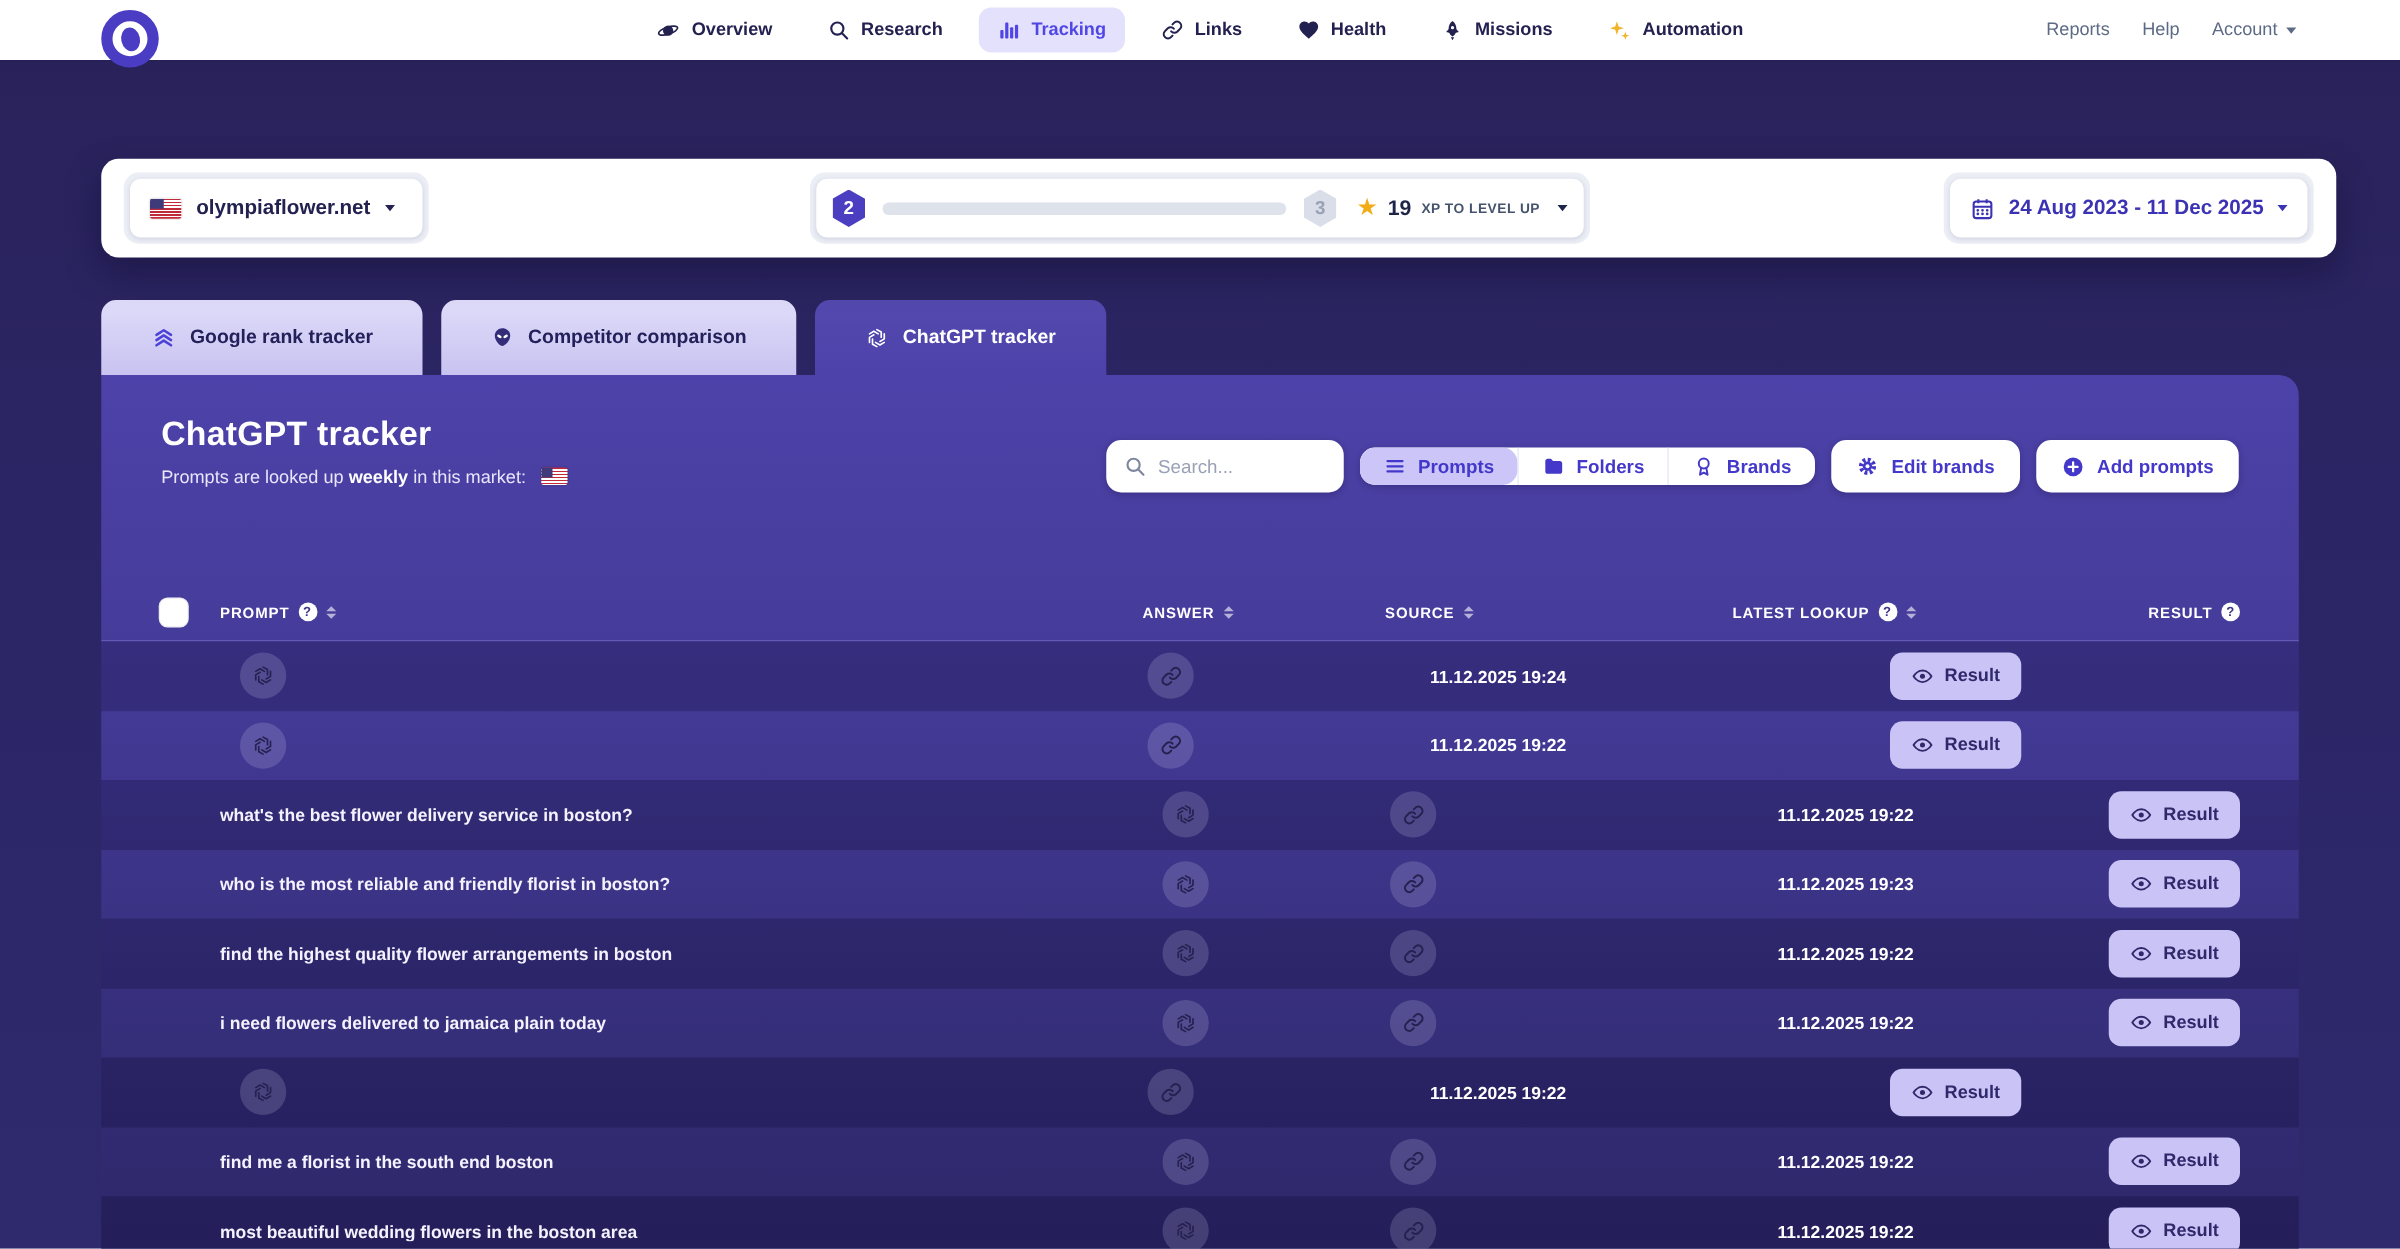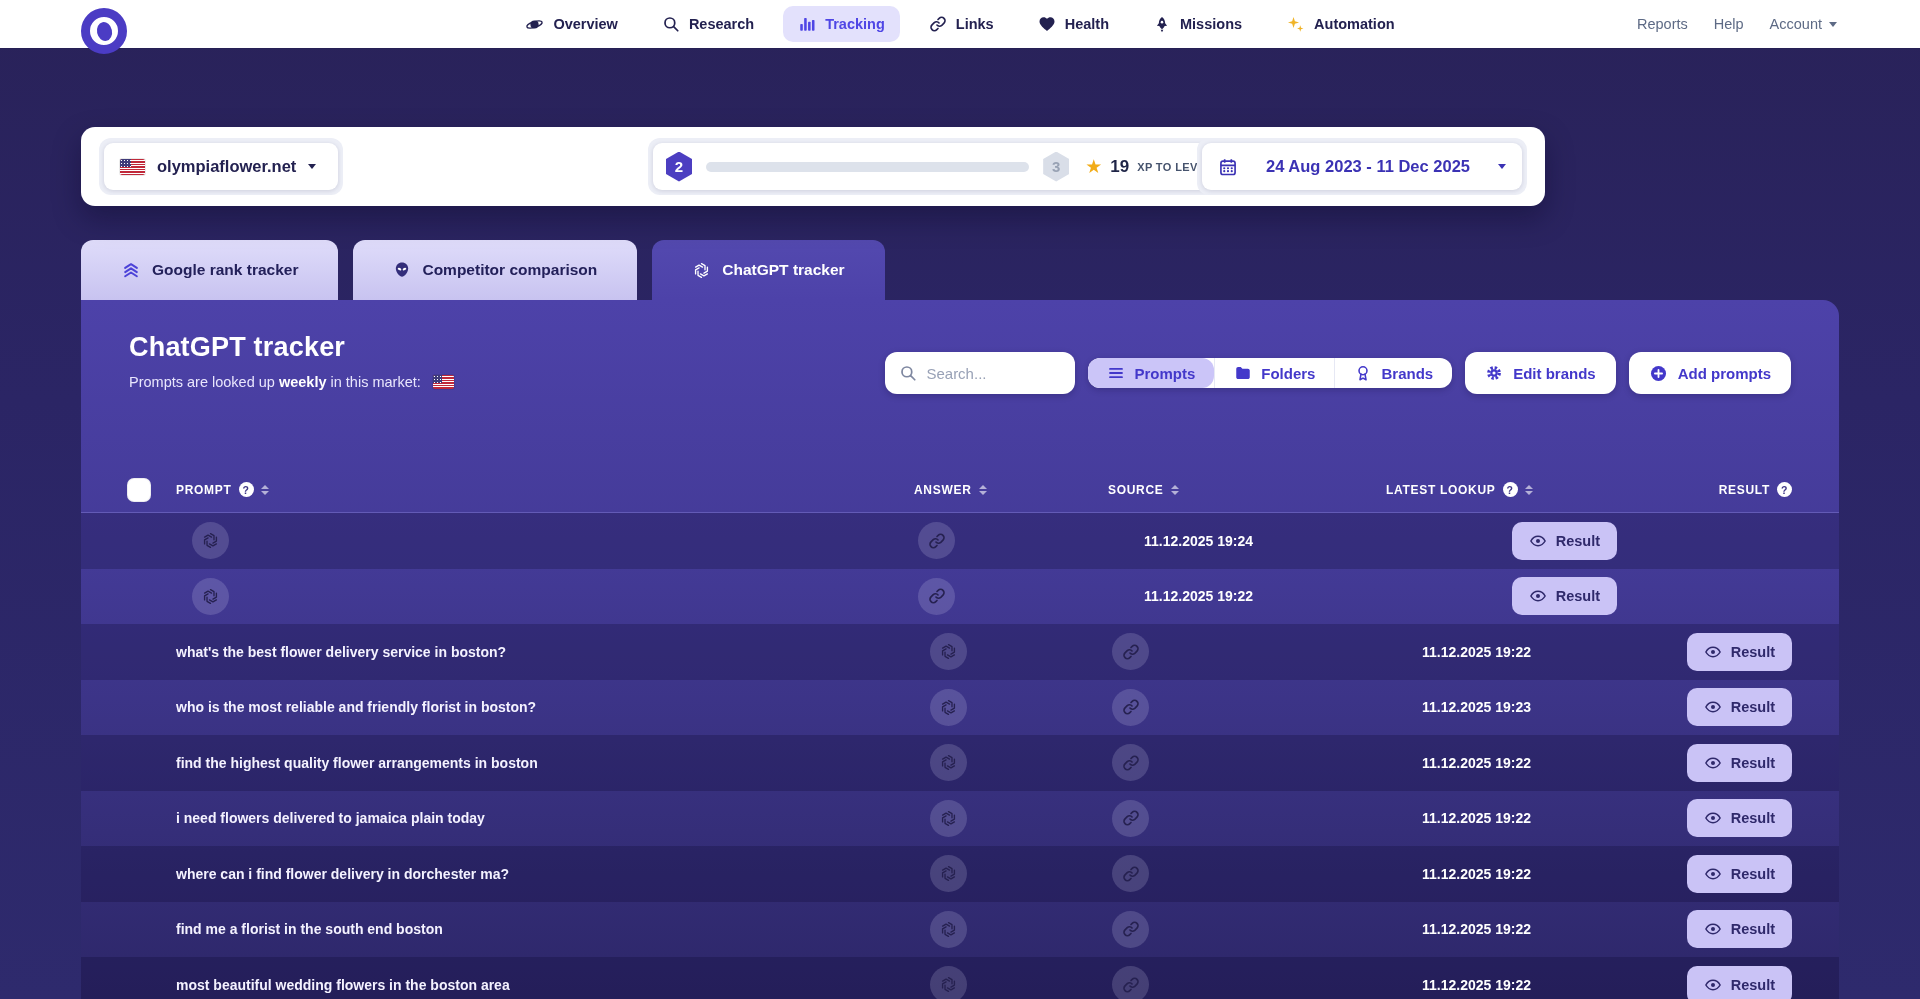--- a/index.html
+++ b/index.html
@@ -20,41 +20,41 @@
               font-family:inherit; }
   .nav-item.active { background:#e3e1fc; color:#4f46e5; }
   .nav-item .icon { display:inline-flex; }
   .nav-right { position:absolute; right:83px; display:flex; align-items:center; gap:26px; }
   .nav-link { font-size:14.5px; font-weight:500; color:#5d6a85; background:none; border:none; cursor:pointer; font-family:inherit; }
   .account { display:flex; align-items:center; gap:7px; }
   .caret { width:0; height:0; border-left:4.5px solid transparent; border-right:4.5px solid transparent;
            border-top:5.5px solid currentColor; display:inline-block; }
 
   
-  .filter-card { position:absolute; left:81px; top:127px; width:1464px; height:79px; background:#fff;
+  .filter-card { position:absolute; left:81px; top:127px; width:1788px; height:79px; background:#fff;
                  border-radius:14px; box-shadow:0 12px 28px rgba(8,6,35,.35); z-index:20; }
   .well { position:absolute; top:11px; background:#eceef6; border-radius:12px; padding:5px; display:flex; }
   .pill { background:#fff; border-radius:9px; height:47px; display:flex; align-items:center;
           box-shadow:0 1px 4px rgba(25,25,80,.14); padding:0 16px; cursor:pointer; }
   .well-domain { left:18px; }
   .domain-pill { gap:12px; font-size:16.5px; font-weight:800; color:#232150; padding-right:22px; }
   .well-xp { left:567px; width:624px; }
   .xp-pill { flex:1; gap:8px; padding:0 13px; }
   .hex { width:26px; height:30px; clip-path:polygon(50% 0,100% 25%,100% 75%,50% 100%,0 75%,0 25%);
          display:flex; align-items:center; justify-content:center; font-size:15px; font-weight:800; flex:none; }
   .hex-current { background:#4c3ec1; color:#fff; }
   .hex-next { background:#d9dee8; color:#98a2b4; }
   .xp-track { flex:1; height:10px; border-radius:6px; background:#dde2eb; overflow:hidden; margin:0 6px; }
   .xp-fill { height:100%; border-radius:6px; background:#4537b2; width:42%; }
   .star { color:#f2ac18; font-size:19px; line-height:1; margin-left:8px; }
   .xp-num { font-size:17px; font-weight:800; color:#1f2547; }
   .xp-label { font-size:11px; font-weight:700; color:#46536d; letter-spacing:.4px; }
   .xp-caret { color:#1f2547; margin-left:6px; }
   .well-date { right:18px; }
-  .date-pill { gap:28px; color:#3b32b4; font-size:16.5px; font-weight:800; }
+  .date-pill { gap:11px; color:#3b32b4; font-size:16.5px; font-weight:800; }
 
   
   .flag { position:relative; width:25px; height:16px; border-radius:2px; overflow:hidden; flex:none;
           background:repeating-linear-gradient(180deg,#c0293a 0 1.25px,#fff 1.25px 2.46px);
           box-shadow:0 0 0 1px rgba(0,0,0,.08); display:inline-block; }
   .flag::after { content:""; position:absolute; left:0; top:0; width:42%; height:54%; background:#3f3b7a;
           background-image:radial-gradient(#fff 22%, transparent 25%); background-size:3px 3px; }
   .flag-sm { width:21px; height:14px; vertical-align:-2px; margin-left:8px; }
 
   
@@ -618,21 +618,20 @@
                   <path d="M2.5 12S6 5.8 12 5.8 21.5 12 21.5 12 18 18.2 12 18.2 2.5 12 2.5 12z"></path>
                   <circle cx="12" cy="12" r="2.7" fill="currentColor" stroke="none"></circle>
                 </svg>
               </span>
               <span>Result</span>
             </button>
           </div>
 
           <div class="trow row">
             <div><span class="checkbox"></span></div>
-            <div class="prompt-text">where can i find flower delivery in dorchester ma?</div>
             <div>
               <span class="circle-badge badge-answer">
                 <svg viewBox="0 0 24 24" width="19" height="19" fill="none" stroke="currentColor" stroke-width="1.7" stroke-linecap="round" stroke-linejoin="round">
                   <path d="M12 3.4 16.4 5.9 16.4 11"></path>
                   <path d="M12 3.4 16.4 5.9 16.4 11" transform="rotate(60 12 12)"></path>
                   <path d="M12 3.4 16.4 5.9 16.4 11" transform="rotate(120 12 12)"></path>
                   <path d="M12 3.4 16.4 5.9 16.4 11" transform="rotate(180 12 12)"></path>
                   <path d="M12 3.4 16.4 5.9 16.4 11" transform="rotate(240 12 12)"></path>
                   <path d="M12 3.4 16.4 5.9 16.4 11" transform="rotate(300 12 12)"></path>
                 </svg>

